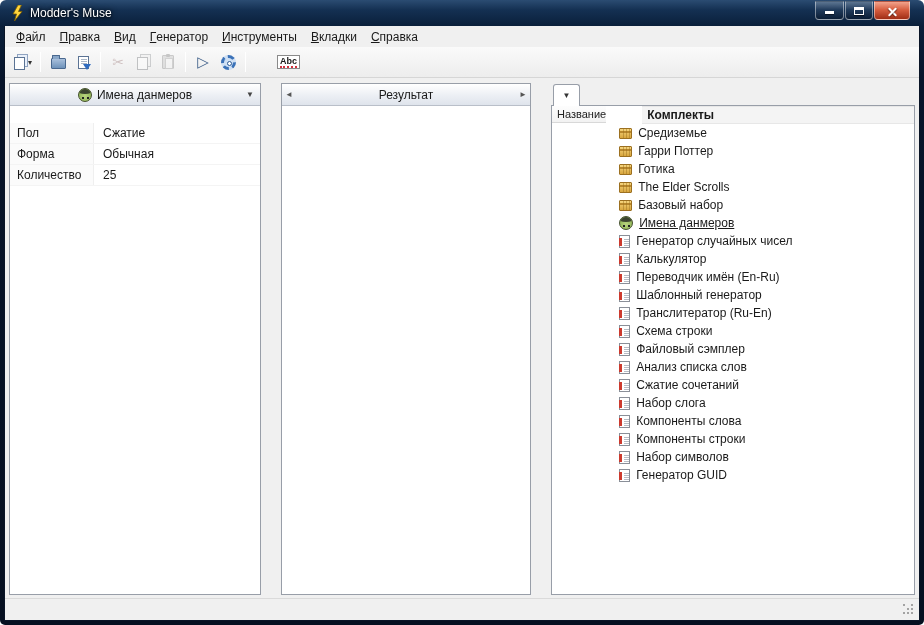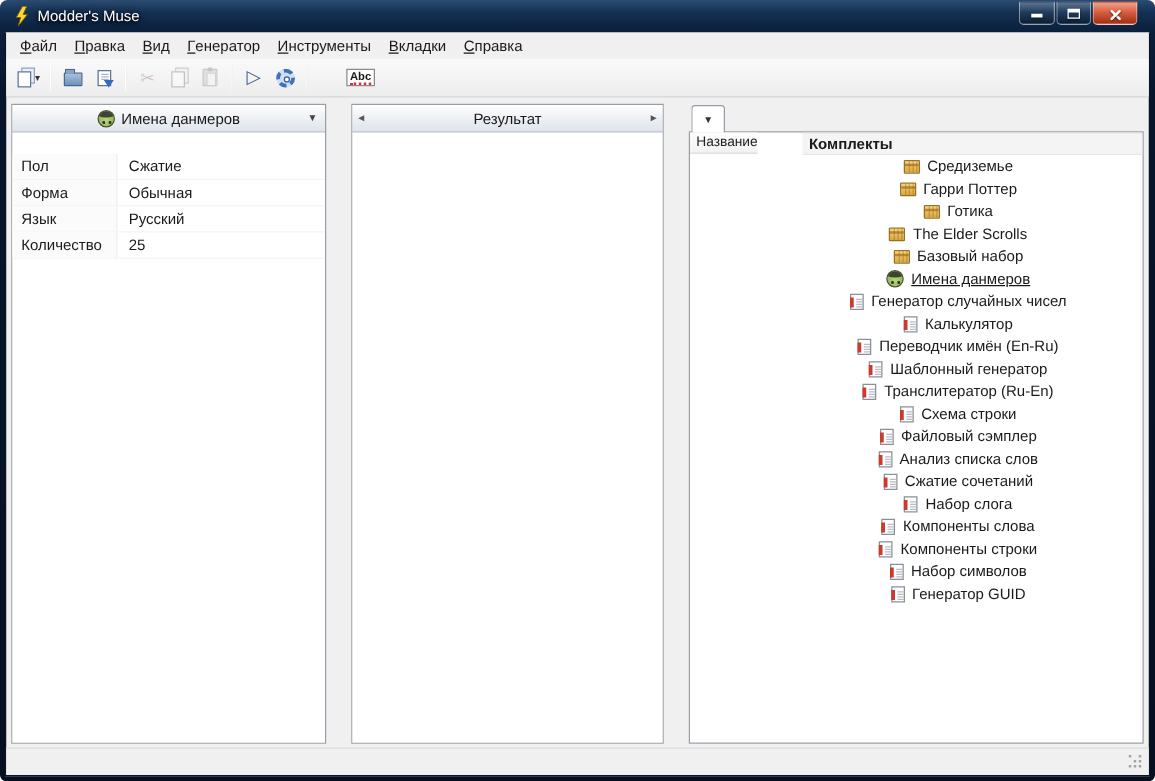--- a/index.html
+++ b/index.html
@@ -79,21 +79,21 @@
   .prop-value{display:flex;align-items:center;padding-left:9px;}
 
   
   .rightcol{flex:1;display:flex;flex-direction:column;min-height:0;}
   .tabstrip{height:22px;flex:0 0 22px;display:flex;align-items:flex-end;padding-left:2px;}
   .tab{width:27px;height:22px;background:#fff;border:1px solid #989ea8;border-bottom:none;border-radius:3px 3px 0 0;display:flex;align-items:center;justify-content:center;font-size:8px;color:#333;position:relative;z-index:2;margin-bottom:-1px;}
   .tabpage{flex:1;border:1px solid #989ea8;background:#fff;display:flex;flex-direction:row;min-height:0;position:relative;z-index:1;}
   .list-header{height:17px;flex:0 0 17px;display:flex;align-items:center;padding-left:5px;font-size:11px;color:#222;background:linear-gradient(#fdfdfd,#f2f2f2);border-bottom:1px solid #d8d8d8;}
   .list-body{flex:1;overflow:hidden;}
   .section-row{height:18px;display:flex;align-items:center;padding-left:5px;font-weight:bold;background:#f4f4f4;border-top:1px solid #e7e7e7;border-bottom:1px solid #e7e7e7;margin-left:36px;}
-  .tree-item{height:18px;display:flex;align-items:center;gap:6px;padding-left:13px;cursor:default;justify-content:center;}
+  .tree-item{height:18px;display:flex;align-items:center;gap:6px;padding-left:13px;cursor:default;}
   .tree-item.selected .lbl{text-decoration:underline;}
 
   
   .i-kit{width:13px;height:11px;background:linear-gradient(#f6d57e,#d8a63e);border:1px solid #9c7020;border-radius:1px;position:relative;flex:0 0 13px;}
   .i-kit::before{content:"";position:absolute;left:0;right:0;top:2px;height:2px;background:#b9882d;}
   .i-kit::after{content:"";position:absolute;left:3px;top:0;bottom:0;width:1px;background:rgba(150,110,30,.45);box-shadow:3px 0 rgba(150,110,30,.45),6px 0 rgba(150,110,30,.45);}
   .i-dict{width:11px;height:13px;background:#fff;border:1px solid #8a8f98;position:relative;flex:0 0 11px;}
   .i-dict::before{content:"";position:absolute;left:-1px;top:2px;width:3px;height:8px;background:#cc3a2e;}
   .i-dict::after{content:"";position:absolute;left:4px;top:3px;width:5px;height:1px;background:#b8bcc4;box-shadow:0 2px #b8bcc4,0 4px #b8bcc4,0 6px #b8bcc4;}
   .i-avatar{width:14px;height:14px;border-radius:50%;background:radial-gradient(circle at 50% 60%,#b9d47f,#7fa848);border:1px solid #44502c;position:relative;overflow:hidden;flex:0 0 14px;}
@@ -191,24 +191,20 @@
         <div class="panel-body prop-grid">
           <div class="prop-row">
             <div class="prop-label">Пол</div>
             <div class="prop-value">Сжатие</div>
           </div>
           <div class="prop-row">
             <div class="prop-label">Форма</div>
             <div class="prop-value">Обычная</div>
           </div>
           <div class="prop-row">
-            <div class="prop-label">Язык</div>
-            <div class="prop-value">Русский</div>
-          </div>
-          <div class="prop-row">
             <div class="prop-label">Количество</div>
             <div class="prop-value">25</div>
           </div>
         </div>
       </div>
 
       <div class="panel panel-mid">
         <div class="panel-header">
           <span class="ph-side">◄</span>
           <div class="ph-center">

